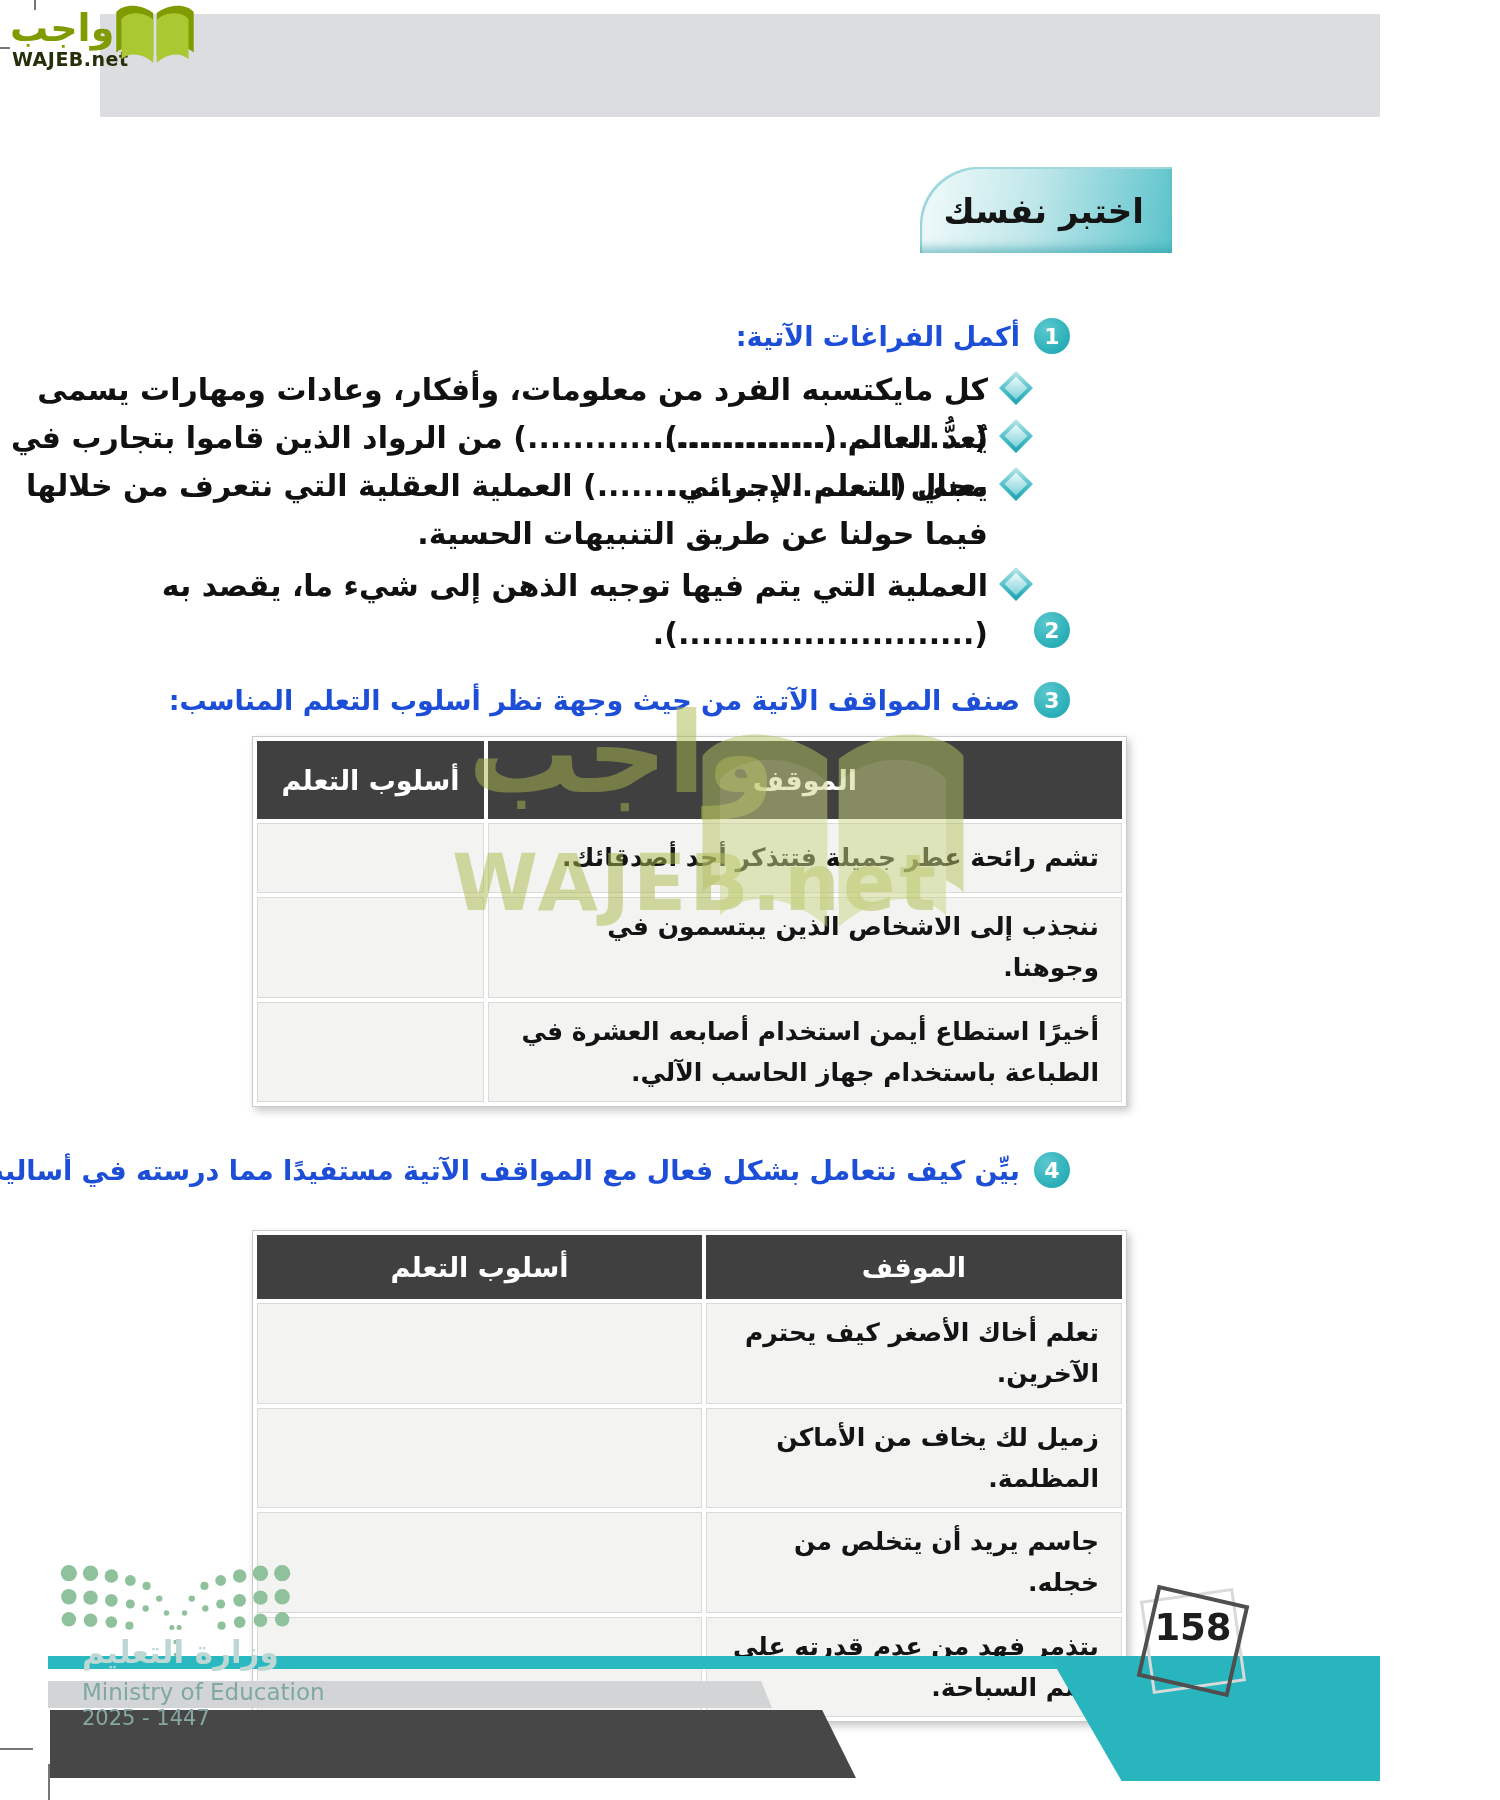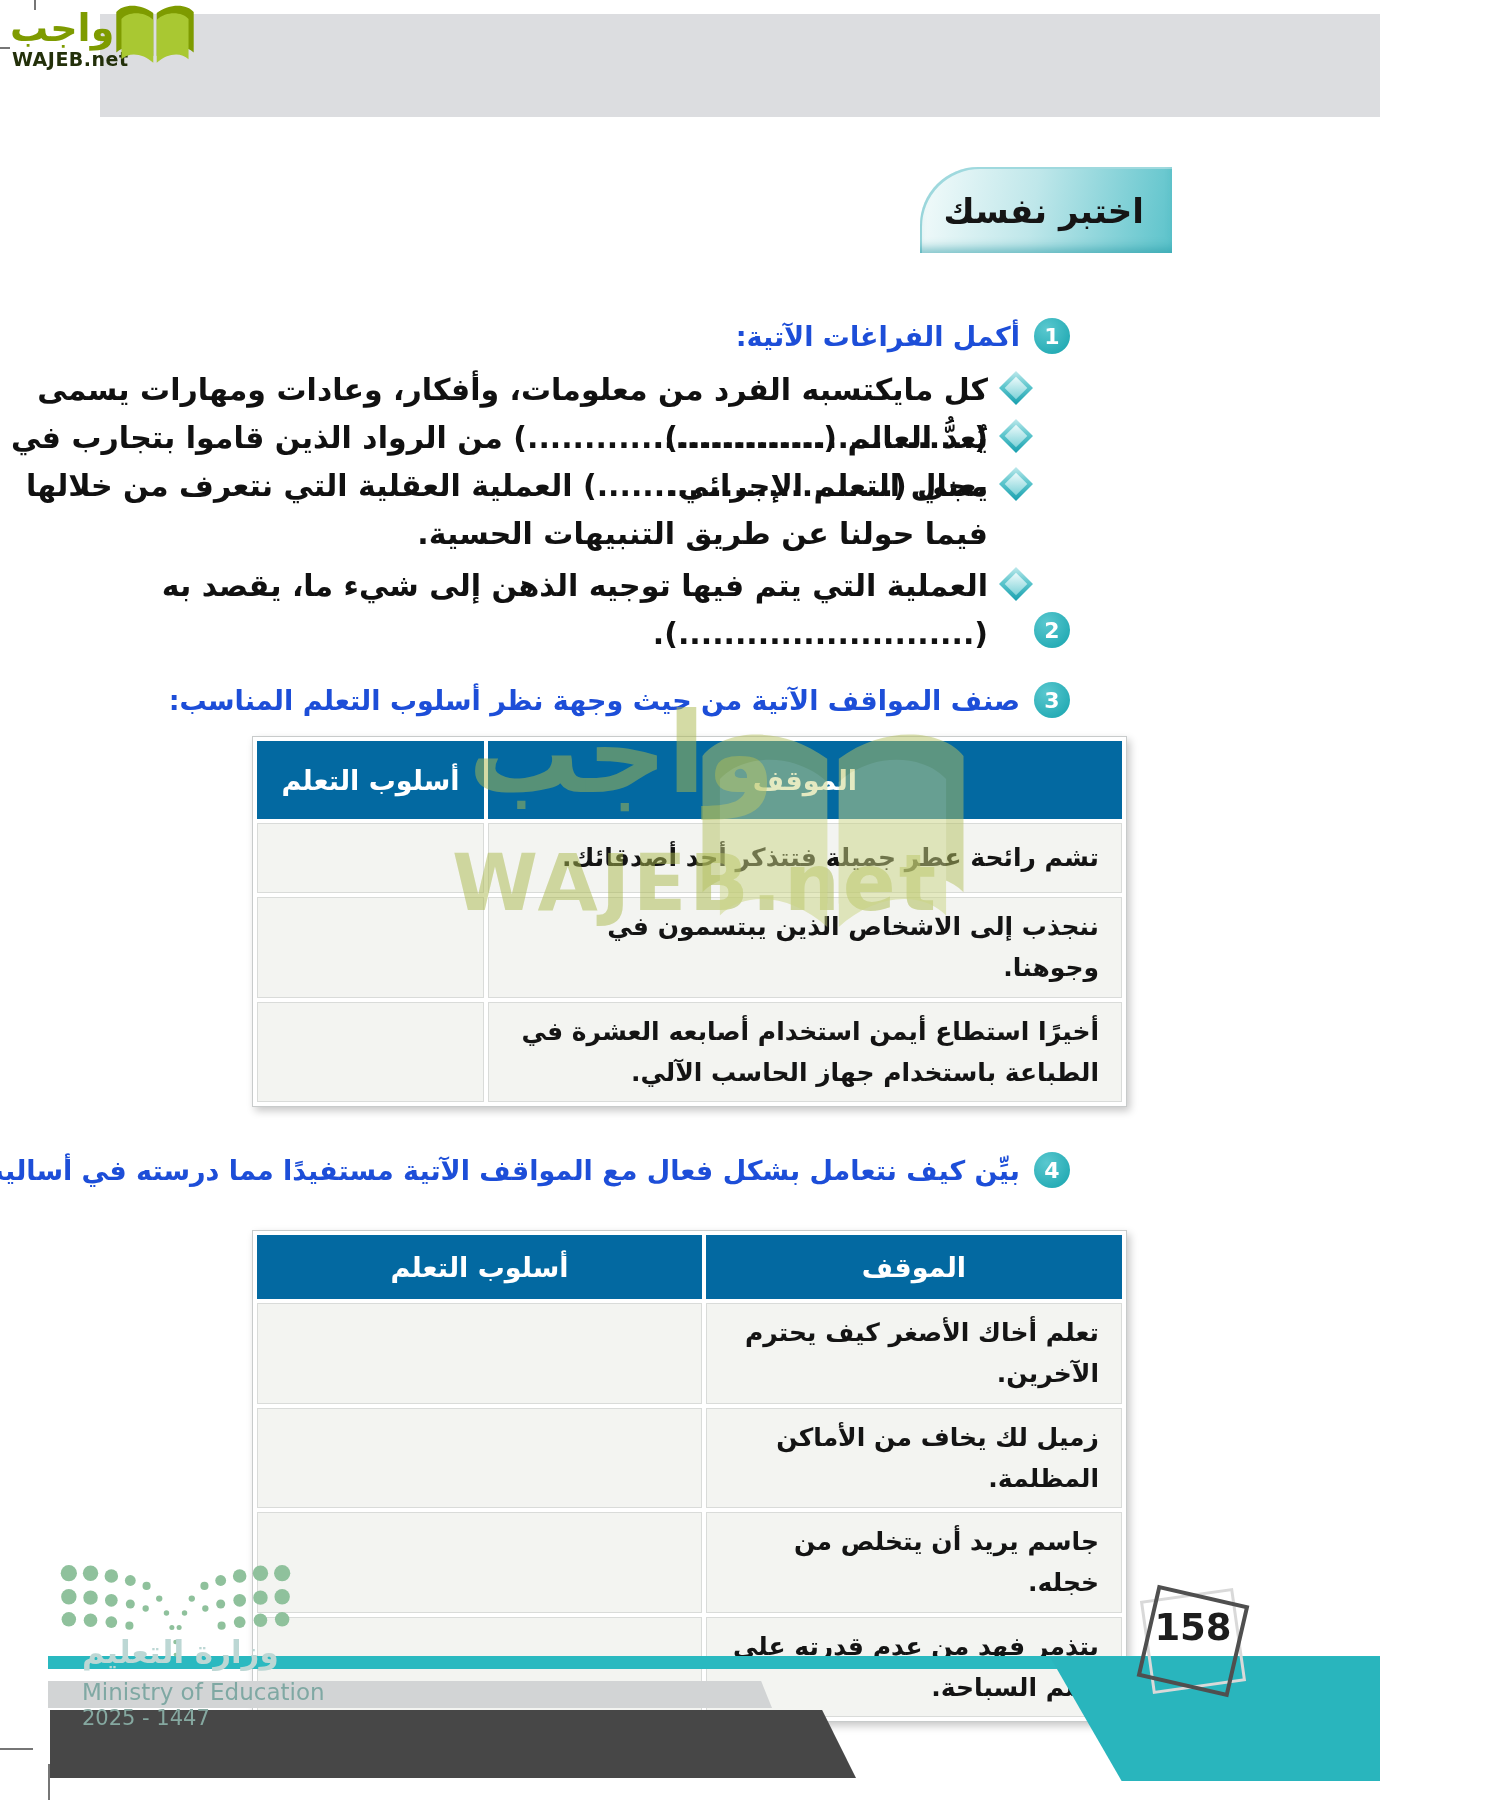--- a/index.html
+++ b/index.html
@@ -29,21 +29,21 @@
   .b{position:absolute;right:352px;width:1020px;display:flex;direction:rtl;gap:16px;align-items:flex-start;}
   .diamond{width:24px;height:24px;transform:rotate(45deg);flex:none;margin-top:10px;position:relative;
            background:linear-gradient(135deg,#bfe9ec 0%,#5ec6cd 45%,#189fae 100%);}
   .diamond::after{content:"";position:absolute;inset:4px;background:linear-gradient(135deg,#ecfafb,#7fd2d8);}
   .btext{font-size:30px;font-weight:bold;color:#111;line-height:48px;text-align:right;}
 
   
   .tblwrap{position:absolute;left:252px;width:873px;background:#fff;border:1px solid #c8cbcb;
            box-shadow:3px 4px 8px rgba(0,0,0,.22);}
   .tblwrap table{width:100%;border-collapse:separate;border-spacing:4px;direction:rtl;}
-  .tblwrap th{background:#0369a1;color:#fff;font-size:27px;font-weight:bold;text-align:center;}
+  .tblwrap th{background:#404040;color:#fff;font-size:27px;font-weight:bold;text-align:center;}
   .tblwrap td{background:#f3f4f1;border:1px solid #d9dbd9;font-size:25px;font-weight:bold;color:#141414;
               text-align:right;padding:8px 22px;line-height:1.65;vertical-align:middle;}
   .t1 th{height:76px;}  .t1 td.sit{width:588px;} .t1 tr.r{height:70px;} .t1 tr.rbig{height:96px;}
   .t2 th{height:62px;}  .t2 td.sit{width:370px;} .t2 tr.r{height:56px;}
 
   
   .wm{position:absolute;pointer-events:none;z-index:5;opacity:.5;}
   .wm-ar{left:468px;top:688px;font-size:112px;font-weight:bold;color:#aab94e;direction:rtl;}
   .wm-net{left:452px;top:838px;font-size:78px;font-weight:bold;color:#aab94e;letter-spacing:3px;}
   .wm-book{left:688px;top:690px;}

